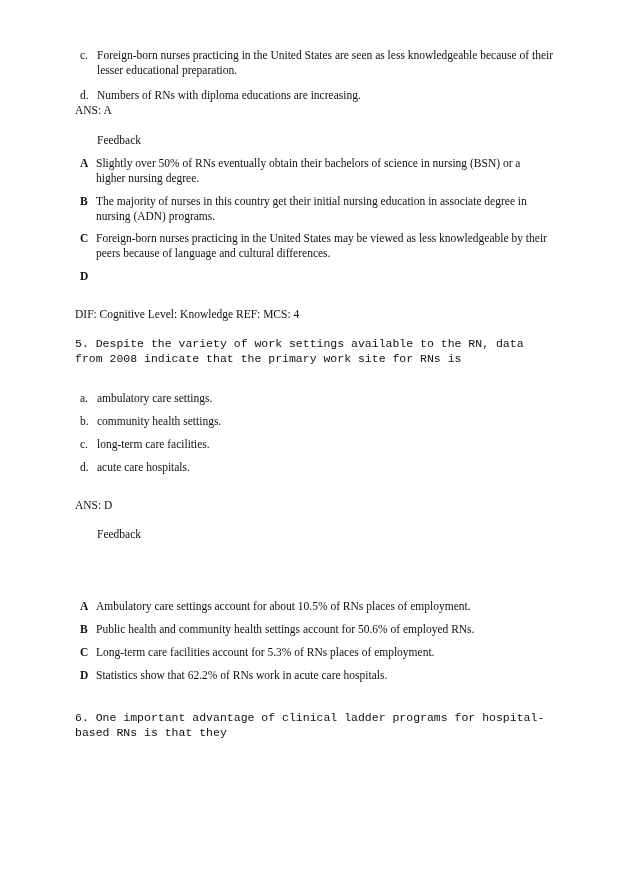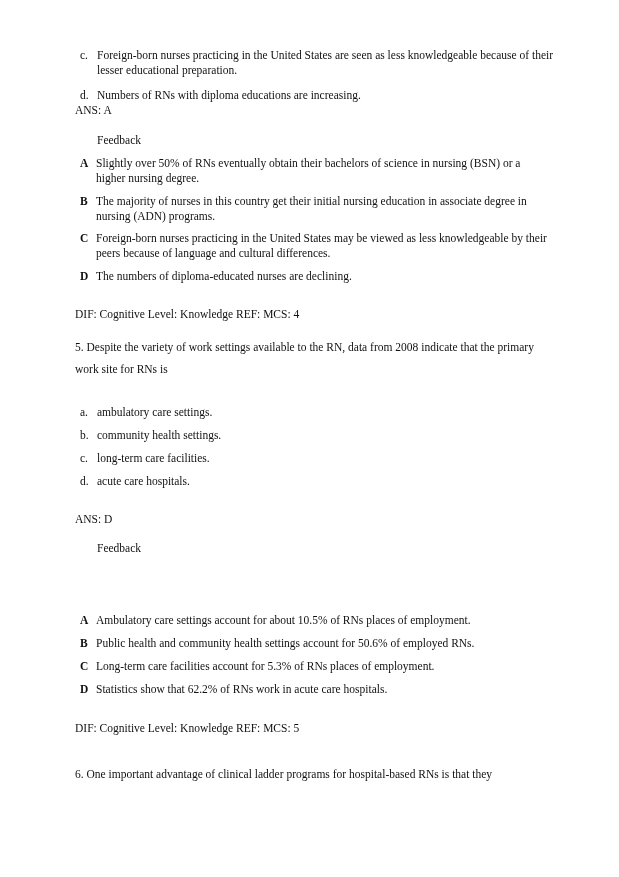--- a/index.html
+++ b/index.html
@@ -50,21 +50,22 @@
   .fb-heading {
     font-weight: normal;
     margin-top: 15px;
     margin-left: 22px;
   }
   .dif-line {
     margin-top: 23px;
   }
   .question {
     max-width: 470px;
-    line-height: 22px;
+    line-height: 15px;
+    font-family: Liberation Mono, monospace;
   }
   
   .mt8  { margin-top: 8px; }
   .mt7  { margin-top: 7px; }
   .mt10 { margin-top: 10px; }
   .mt13 { margin-top: 27px; }
   .mt14 { margin-top: 14px; }
   .mt23 { margin-top: 23px; }
   .mt24 { margin-top: 24px; }
   .mt25 { margin-top: 25px; }
@@ -95,21 +96,20 @@
   <div class="fb-row mt8">
     <span class="fb-letter">B</span>
     <span class="fb-text">The majority of nurses in this country get their initial nursing education in associate degree in nursing (ADN) programs.</span>
   </div>
   <div class="fb-row mt7">
     <span class="fb-letter">C</span>
     <span class="fb-text">Foreign-born nurses practicing in the United States may be viewed as less knowledgeable by their peers because of language and cultural differences.</span>
   </div>
   <div class="fb-row mt8">
     <span class="fb-letter">D</span>
-    <span class="fb-text">The numbers of diploma-educated nurses are declining.</span>
   </div>
 
   <div class="dif-line">DIF: Cognitive Level: Knowledge REF: MCS: 4</div>
 
   <div class="question mt14">5. Despite the variety of work settings available to the RN, data from 2008 indicate that the primary work site for RNs is</div>
 
   <div class="opt-row mt25">
     <span class="opt-letter">a.</span>
     <span class="opt-text">ambulatory care settings.</span>
   </div>
@@ -140,17 +140,16 @@
   </div>
   <div class="fb-row mt8">
     <span class="fb-letter">C</span>
     <span class="fb-text">Long-term care facilities account for 5.3% of RNs places of employment.</span>
   </div>
   <div class="fb-row mt8">
     <span class="fb-letter">D</span>
     <span class="fb-text">Statistics show that 62.2% of RNs work in acute care hospitals.</span>
   </div>
 
-  <div class="dif-line mt24" style="margin-top:24px">DIF: Cognitive Level: Knowledge REF: MCS: 5</div>
 
   <div class="question mt13">6. One important advantage of clinical ladder programs for hospital-based RNs is that they</div>
 
 </div>
 
 </body></html>

